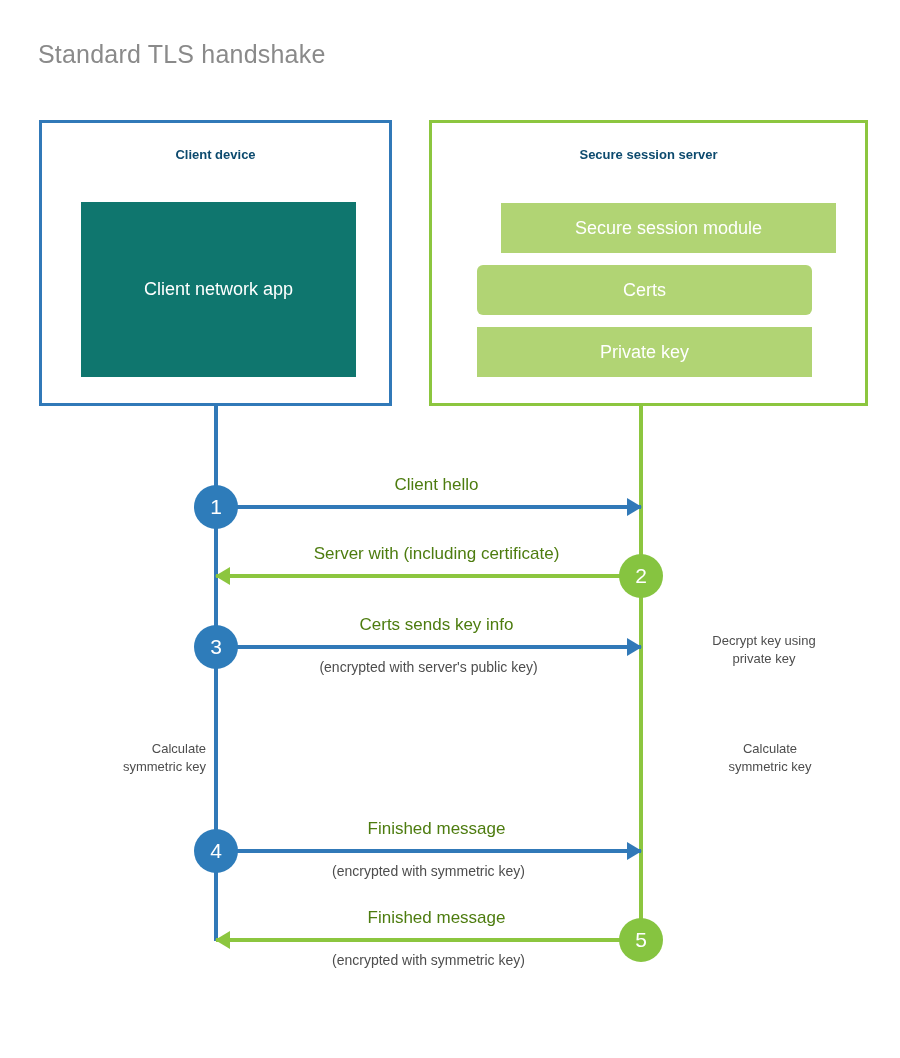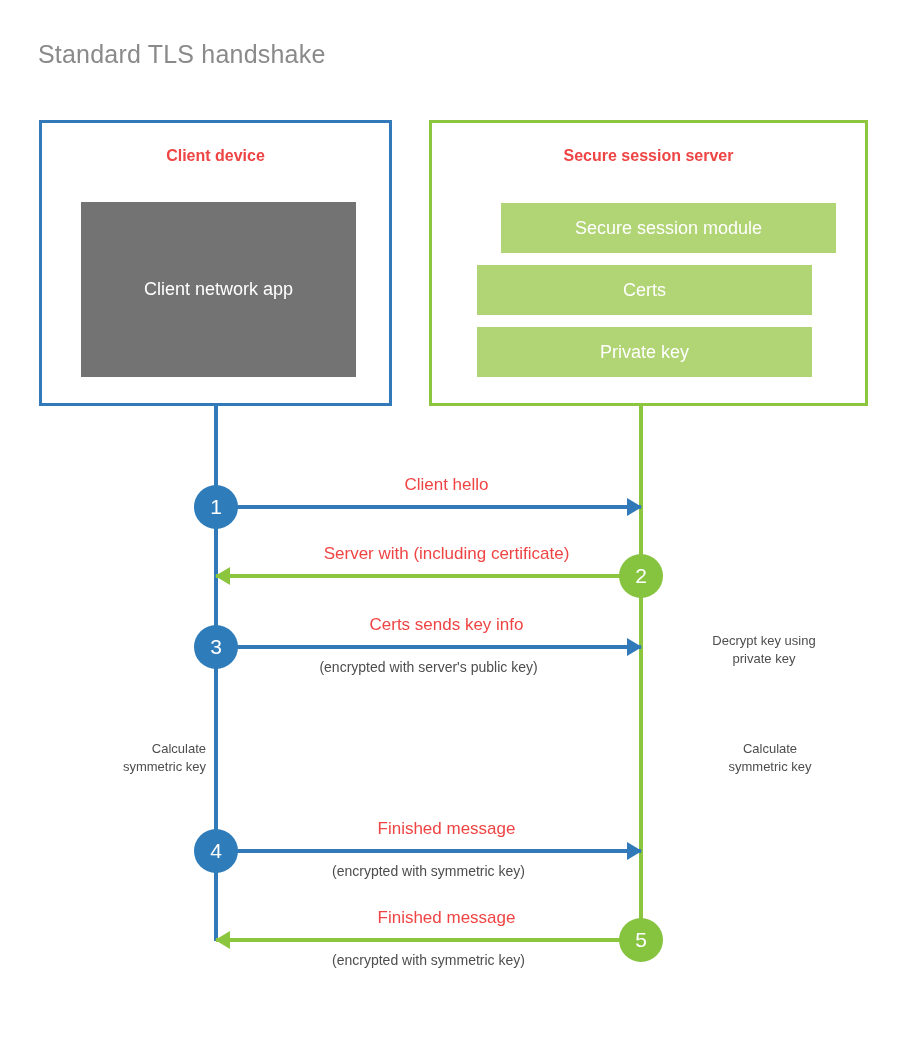--- a/index.html
+++ b/index.html
@@ -47,33 +47,33 @@
     width: 439px;
     height: 286px;
     border: 3px solid #8cc63f;
   }
   .party-title {
     position: absolute;
     left: 0;
     right: 0;
     top: 24px;
     text-align: center;
-    font-size: 16px;
+    font-size: 13px;
     font-weight: bold;
-    color: #ef4444;
+    color: #0c4a6e;
   }
 
   
   .app-block {
     position: absolute;
     left: 39px;
     top: 79px;
     width: 275px;
     height: 175px;
-    background: #737373;
+    background: #0f766e;
     color: #ffffff;
     font-size: 18px;
     font-weight: 300;
     display: flex;
     align-items: center;
     justify-content: center;
     text-align: center;
     line-height: 1.4;
     padding: 0 20px;
     box-sizing: border-box;
@@ -89,21 +89,21 @@
     color: #ffffff;
     font-size: 18px;
     font-weight: 300;
     display: flex;
     align-items: center;
     justify-content: center;
     text-align: center;
     box-sizing: border-box;
   }
   .server-bar.b0 { top: 80px; margin-left: 24px; }
-  .server-bar.b1 { top: 142px; }
+  .server-bar.b1 { top: 142px; border-radius: 6px; }
   .server-bar.b2 { top: 204px; }
 
   
   .lifeline {
     position: absolute;
     width: 4px;
   }
   #client-lifeline {
     left: 214px;
     top: 406px;
@@ -148,26 +148,26 @@
     border-right-width: 15px;
     border-right-style: solid;
   }
   .msg.blue .msg-line { background: #3179b8; }
   .msg.blue.to-right .msg-head { border-left-color: #3179b8; }
   .msg.green .msg-line { background: #8cc63f; }
   .msg.green.to-left  .msg-head { border-right-color: #8cc63f; }
 
   .msg-label {
     position: absolute;
-    left: 18px;
+    left: 8px;
     width: 100%;
     text-align: center;
     font-size: 17px;
     font-weight: 400;
-    color: #ef4444;
+    color: #4d7c0f;
     white-space: nowrap;
     top: -32px;
   }
   .msg-sub {
     position: absolute;
     left: 0;
     width: 100%;
     text-align: center;
     font-size: 14px;
     font-weight: 400;

